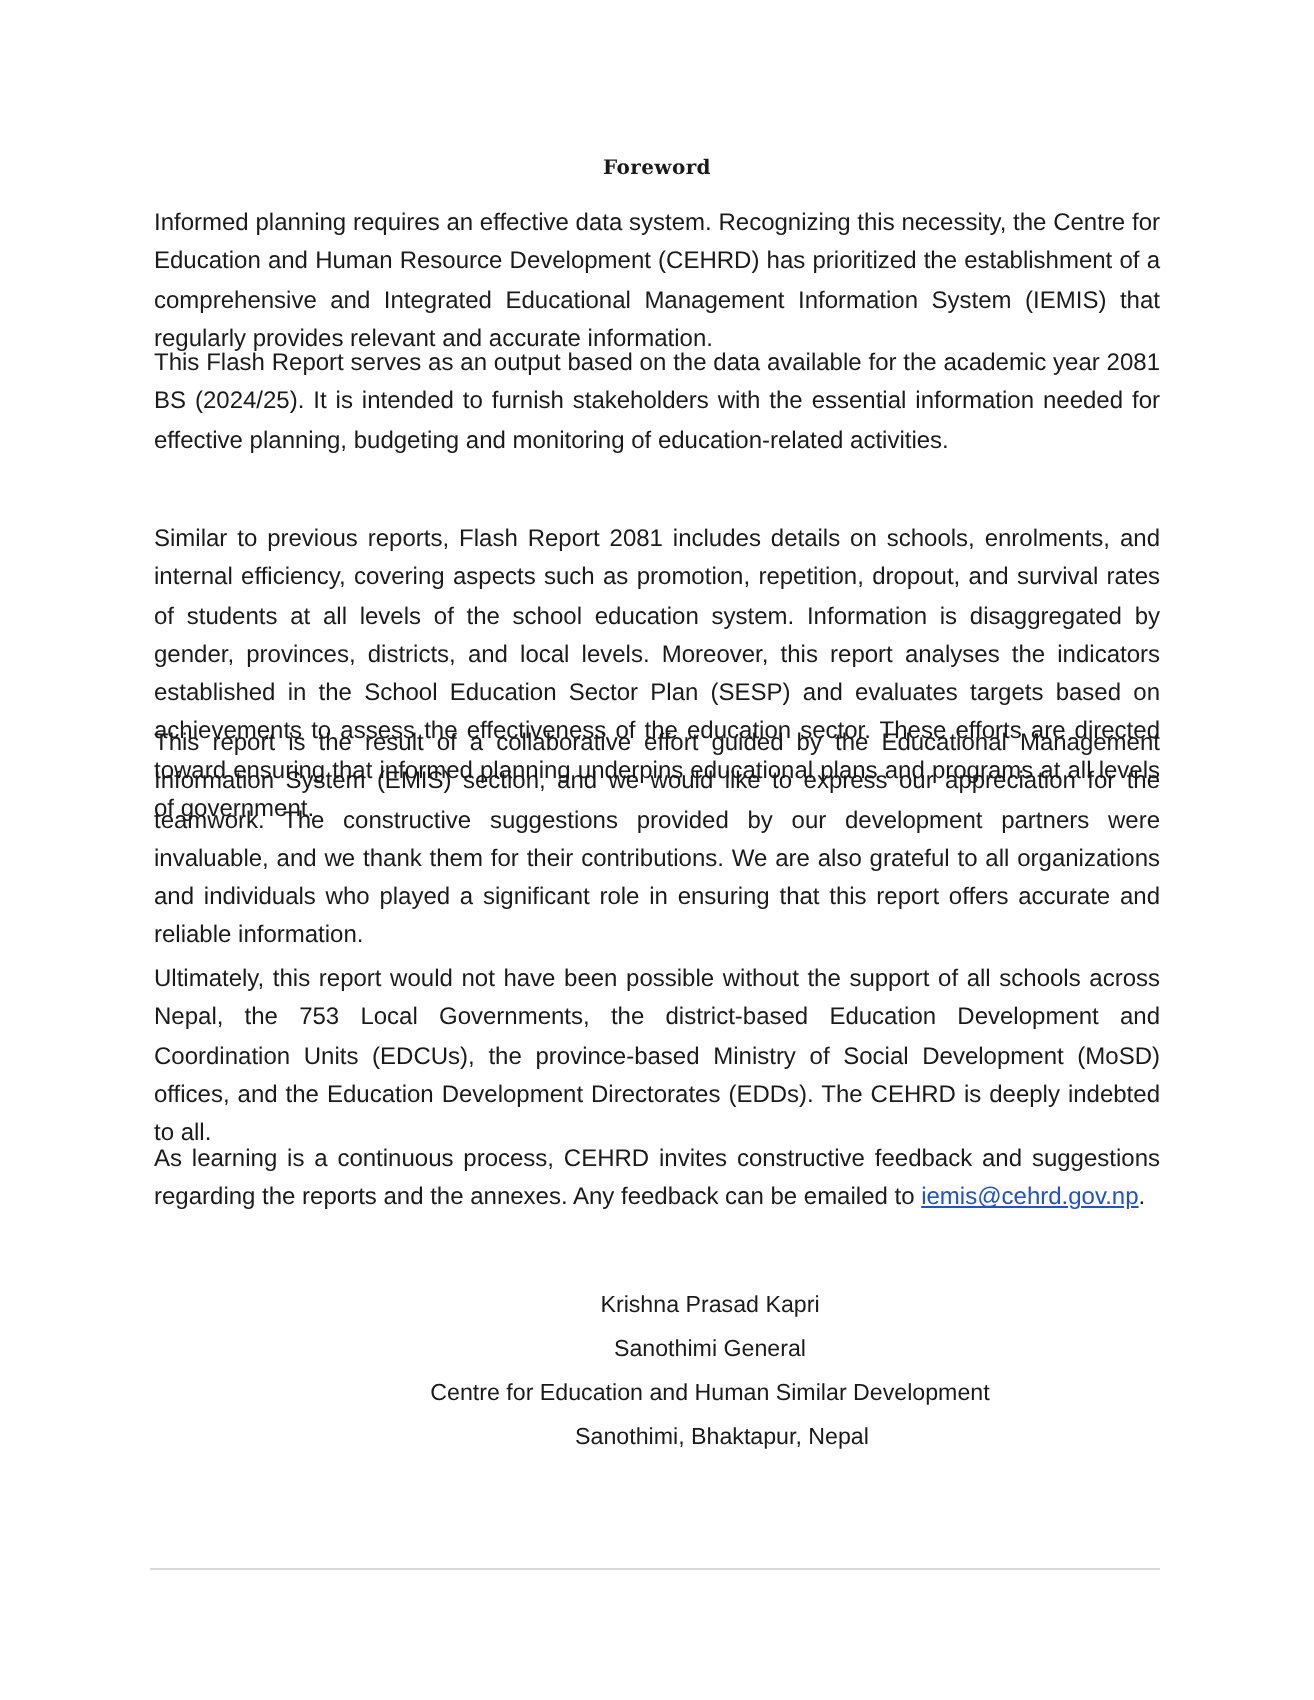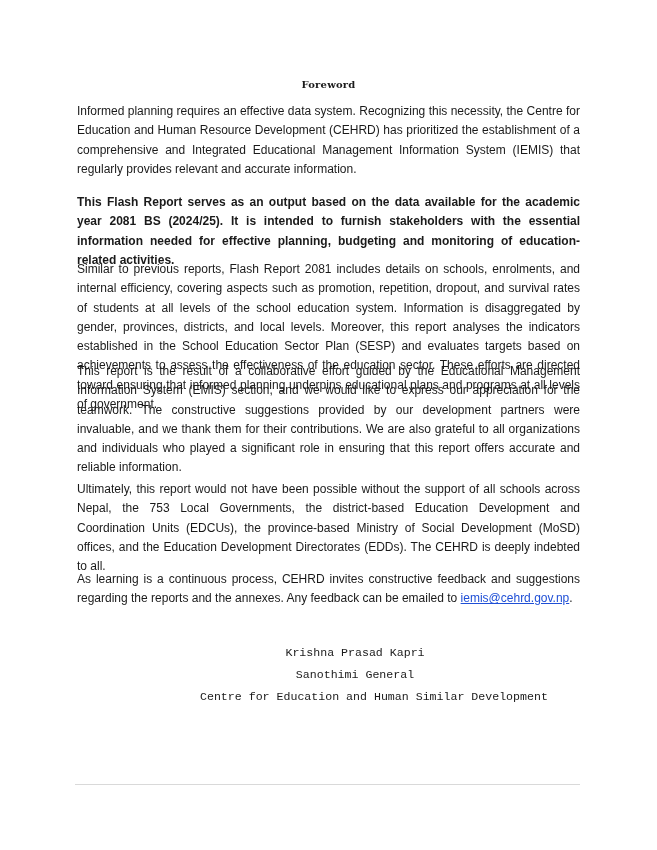--- a/index.html
+++ b/index.html
@@ -36,38 +36,38 @@
       position: absolute;
       left: 0;
       width: 503px;
       margin: 0;
       font-size: 12px;
       line-height: 19.3px;
       text-align: justify;
       text-align-last: left;
     }
     .p1 { top: 102px; }
-    .p2 { top: 193px; font-weight: bold; }
+    .p2 { top: 172px; }
     .p3 { top: 260px; }
     .p4 { top: 362px; }
     .p5 { top: 480px; }
     .p6 { top: 570px; }
     .email {
       color: #1f4fd6;
     }
     .signature {
       position: absolute;
       top: 642px;
       left: 200px;
       width: 310px;
       text-align: center;
       font-size: 11.6px;
       line-height: 22px;
     }
-    .signature div { white-space: nowrap; font-family: Liberation Mono, monospace; }
+    .signature div { white-space: nowrap; }
     .sig-indent { padding-left: 12px; }
     .footer-rule {
       position: absolute;
       left: 75px;
       top: 784px;
       width: 505px;
       height: 1px;
       background: #d9d9d9;
     }
   </style>
@@ -83,15 +83,16 @@
   <p class="para p4">This report is the result of a collaborative effort guided by the Educational Management Information System (EMIS) section, and we would like to express our appreciation for the teamwork.  The constructive suggestions provided by our development partners were invaluable, and we thank them for their contributions.  We are also grateful to all organizations and individuals who played a significant role in ensuring that this report offers accurate and reliable information.</p>
   <p class="para p5">Ultimately, this report would not have been possible without the support of all schools across Nepal, the 753 Local Governments, the district-based Education Development and Coordination Units (EDCUs), the province-based Ministry of Social Development (MoSD) offices, and the Education Development Directorates (EDDs).  The CEHRD is deeply indebted to all.</p>
 
   <p class="para p6"><span>As learning is a continuous process, CEHRD invites constructive feedback and suggestions regarding the reports and the annexes.  Any feedback can be emailed to </span><a class="email" href="mailto:iemis@cehrd.gov.np">iemis@cehrd.gov.np</a><span>.</span></p>
 </div>
 
 <div class="signature">
   <div>Krishna Prasad Kapri</div>
   <div>Sanothimi General</div>
   <div>Centre for Education and Human Similar Development</div>
+  <div class="sig-indent">Sanothimi, Bhaktapur, Nepal</div>
 </div>
 
 <div class="footer-rule"></div>
 
 </body></html>

